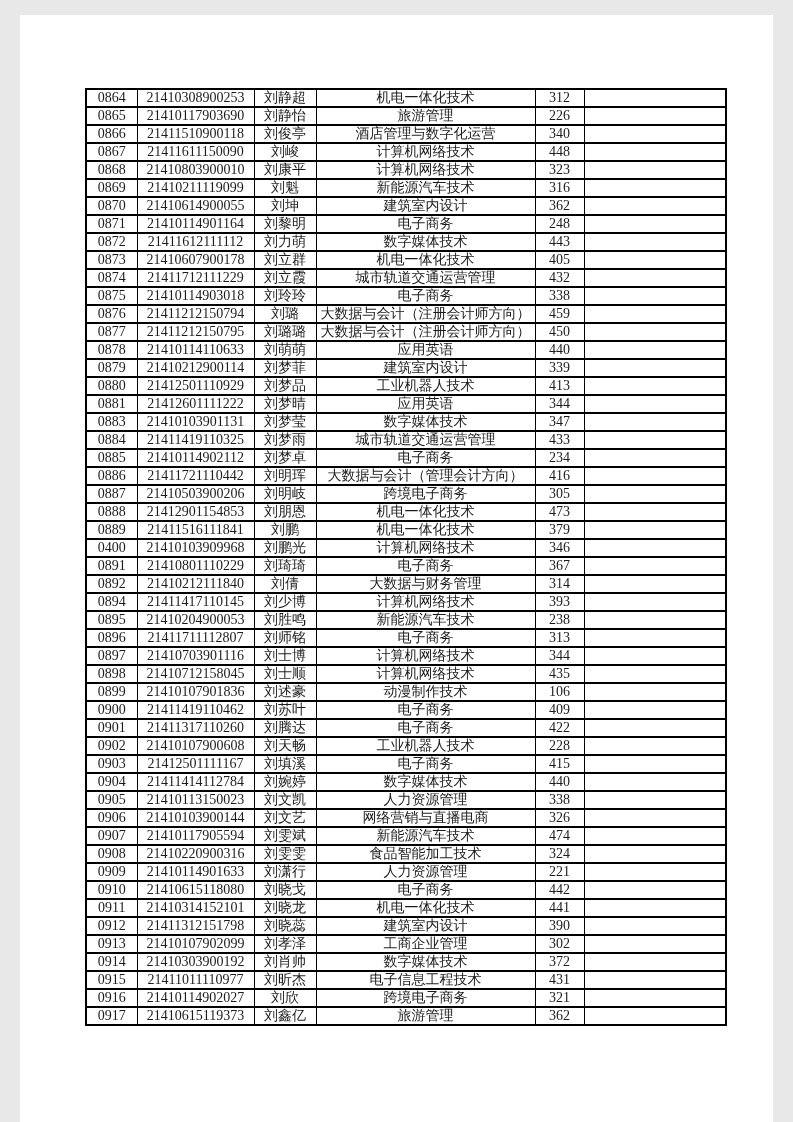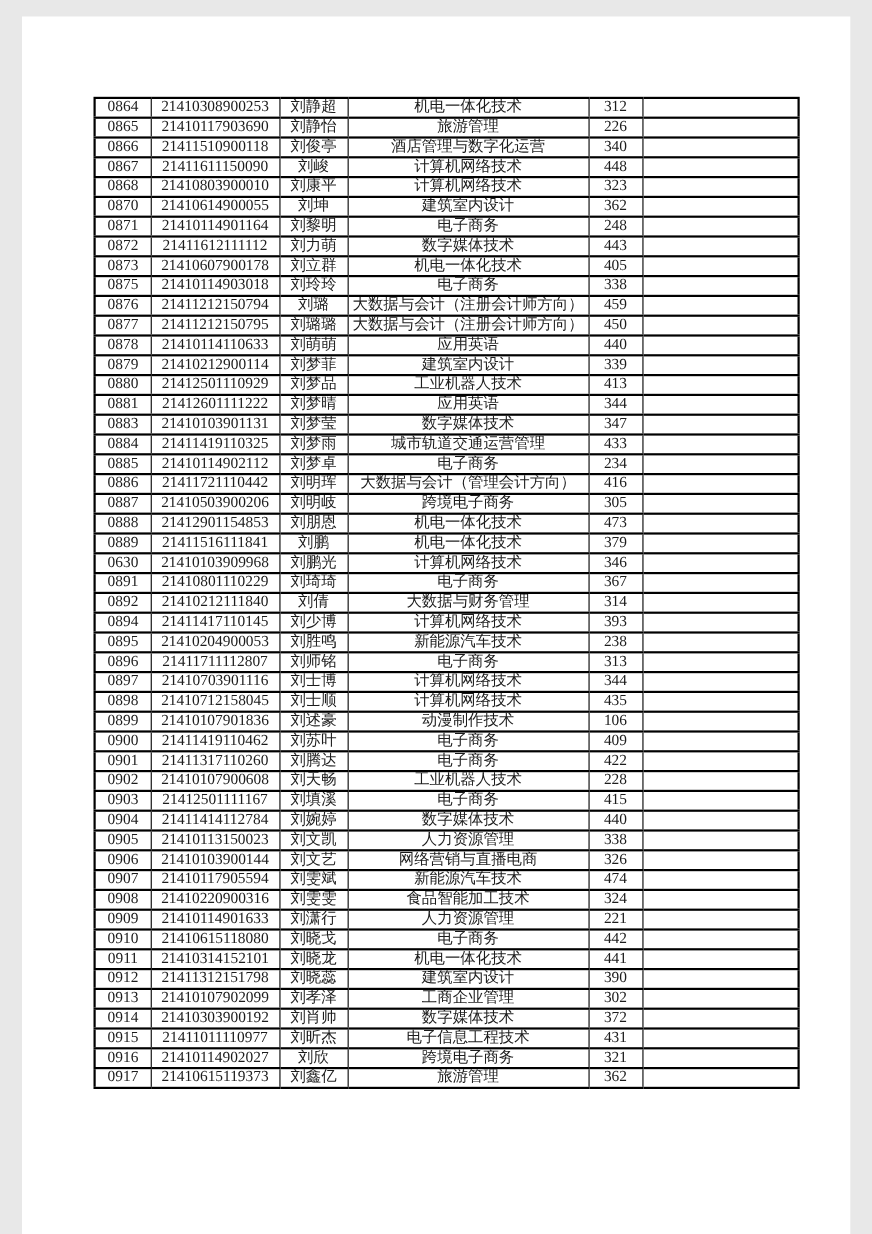--- a/index.html
+++ b/index.html
@@ -95,20 +95,28 @@
         </tr>
         <tr>
           <td>0868</td>
           <td>21410803900010</td>
           <td>刘康平</td>
           <td>计算机网络技术</td>
           <td>323</td>
           <td></td>
         </tr>
         <tr>
+          <td>0869</td>
+          <td>21410211119099</td>
+          <td>刘魁</td>
+          <td>新能源汽车技术</td>
+          <td>316</td>
+          <td></td>
+        </tr>
+        <tr>
           <td>0870</td>
           <td>21410614900055</td>
           <td>刘坤</td>
           <td>建筑室内设计</td>
           <td>362</td>
           <td></td>
         </tr>
         <tr>
           <td>0871</td>
           <td>21410114901164</td>
@@ -127,20 +135,28 @@
         </tr>
         <tr>
           <td>0873</td>
           <td>21410607900178</td>
           <td>刘立群</td>
           <td>机电一体化技术</td>
           <td>405</td>
           <td></td>
         </tr>
         <tr>
+          <td>0874</td>
+          <td>21411712111229</td>
+          <td>刘立霞</td>
+          <td>城市轨道交通运营管理</td>
+          <td>432</td>
+          <td></td>
+        </tr>
+        <tr>
           <td>0875</td>
           <td>21410114903018</td>
           <td>刘玲玲</td>
           <td>电子商务</td>
           <td>338</td>
           <td></td>
         </tr>
         <tr>
           <td>0876</td>
           <td>21411212150794</td>
@@ -239,21 +255,21 @@
         </tr>
         <tr>
           <td>0889</td>
           <td>21411516111841</td>
           <td>刘鹏</td>
           <td>机电一体化技术</td>
           <td>379</td>
           <td></td>
         </tr>
         <tr>
-          <td>0630</td>
+          <td>0400</td>
           <td>21410103909968</td>
           <td>刘鹏光</td>
           <td>计算机网络技术</td>
           <td>346</td>
           <td></td>
         </tr>
         <tr>
           <td>0891</td>
           <td>21410801110229</td>
           <td>刘琦琦</td>

